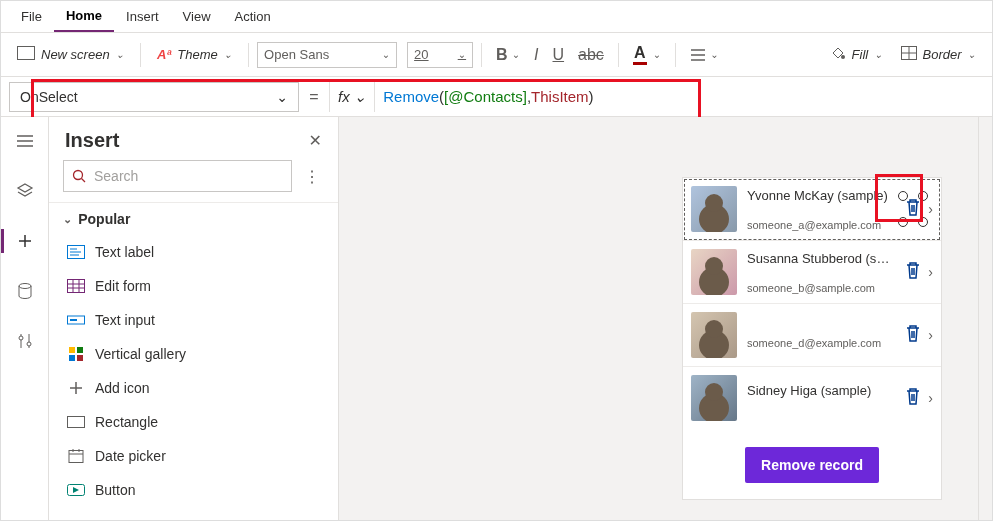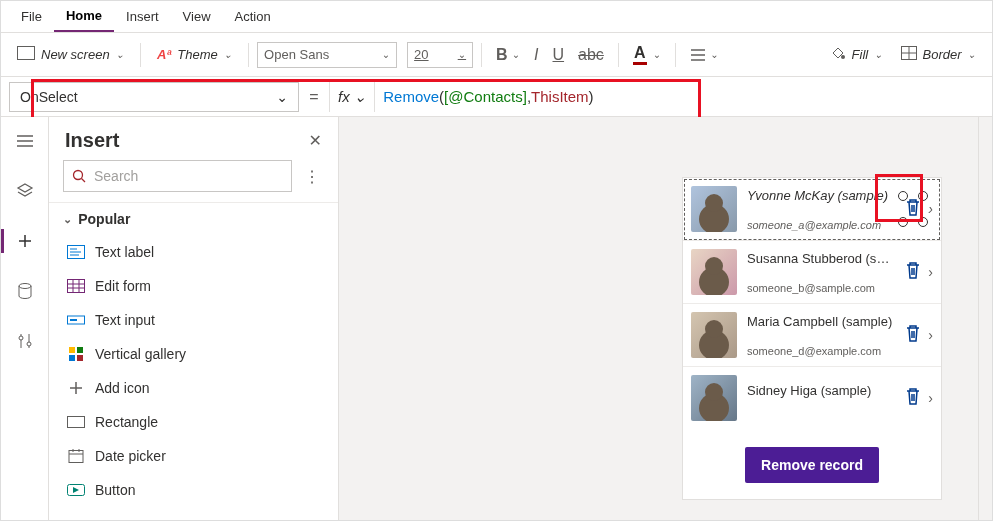--- a/index.html
+++ b/index.html
@@ -51,30 +51,30 @@
 .section { padding: 8px 14px; color: #323130; font-weight: 600; font-size: 14px; display: flex; align-items: center; gap: 6px; border-top: 1px solid #edebe9; cursor: pointer; }
 .section .chev { font-size: 11px; color: #605e5c; }
 .tpl-list { display: flex; flex-direction: column; }
 .tpl-item { display: flex; align-items: center; gap: 10px; padding: 8px 16px 8px 18px; font-size: 14px; color: #323130; cursor: pointer; }
 .tpl-icon { width: 18px; height: 18px; display: flex; align-items: center; justify-content: center; }
 
 
 .canvas { position: absolute; left: 338px; top: 116px; right: 0; bottom: 0; background: #f3f2f1; }
 .gallery { position: absolute; right: 50px; top: 60px; width: 260px; background: #fff; border: 1px solid #e1dfdd; }
 .grow { display: flex; align-items: center; gap: 10px; padding: 8px 8px; border-bottom: 1px solid #edebe9; position: relative; }
-.grow.sel { outline: 1px dashed #605e5c; outline-offset: -2px; font-style: italic; }
+.grow.sel { outline: 1px dashed #605e5c; outline-offset: -2px; }
 .avatar { width: 46px; height: 46px; border-radius: 2px; background: linear-gradient(135deg,#b0c4de,#89a); flex-shrink: 0; position: relative; overflow: hidden; }
 .avatar::after { content:""; position:absolute; top:8px; left:14px; width:18px; height:18px; border-radius:50%; background:#6b5b4a; box-shadow: 0 16px 0 6px #6b5b4a; }
 .ginfo { flex: 1; display: flex; flex-direction: column; min-width: 0; }
 .gname { font-size: 13px; color: #323130; white-space: nowrap; overflow: hidden; text-overflow: ellipsis; }
 .gemail { font-size: 11px; color: #605e5c; white-space: nowrap; overflow: hidden; text-overflow: ellipsis; margin-top: 16px; }
 .gactions { display: flex; align-items: center; gap: 6px; }
 .trash { color: #003a8c; cursor: pointer; }
 .arr { color: #605e5c; font-size: 14px; cursor: pointer; }
-.removebtn { margin: 18px auto 16px auto; display: block; background: #4c1d95; color: #fff; border: none; padding: 10px 16px; font-size: 14px; font-weight: 600; border-radius: 2px; cursor: pointer; }
+.removebtn { margin: 18px auto 16px auto; display: block; background: #6d28d9; color: #fff; border: none; padding: 10px 16px; font-size: 14px; font-weight: 600; border-radius: 2px; cursor: pointer; }
 .sel-handle { position: absolute; width: 10px; height: 10px; border: 1px solid #323130; background: #fff; border-radius: 50%; }
 
 .scrollbar-v { position: absolute; right: 0; top: 116px; bottom: 0; width: 14px; background: #f3f2f1; border-left: 1px solid #e1dfdd; }
 </style>
 </head>
 <body>
 
 <div class="menubar">
   <div class="menuitem">File</div>
   <div class="menuitem active">Home</div>
@@ -348,21 +348,20 @@
       <div class="gactions">
         <span class="trash"><svg width="18" height="20" viewBox="0 0 18 20">
               <path d="M3 5 H15 M6 5 V3 H12 V5 M5 5 L6 18 H12 L13 5 M8 8 V15 M10 8 V15" fill="none" stroke="#003a8c" stroke-width="1.5"></path>
             </svg></span>
         <span class="arr">›</span>
       </div>
     </div>
     <div class="grow">
       <div class="avatar" style="background:linear-gradient(135deg,#d4c5b0,#a98)"></div>
       <div class="ginfo">
-        <div class="gname">Maria Campbell (sample)</div>
         <div class="gemail">someone_d@example.com</div>
       </div>
       <div class="gactions">
         <span class="trash"><svg width="18" height="20" viewBox="0 0 18 20">
               <path d="M3 5 H15 M6 5 V3 H12 V5 M5 5 L6 18 H12 L13 5 M8 8 V15 M10 8 V15" fill="none" stroke="#003a8c" stroke-width="1.5"></path>
             </svg></span>
         <span class="arr">›</span>
       </div>
     </div>
     <div class="grow" style="border-bottom:none">

